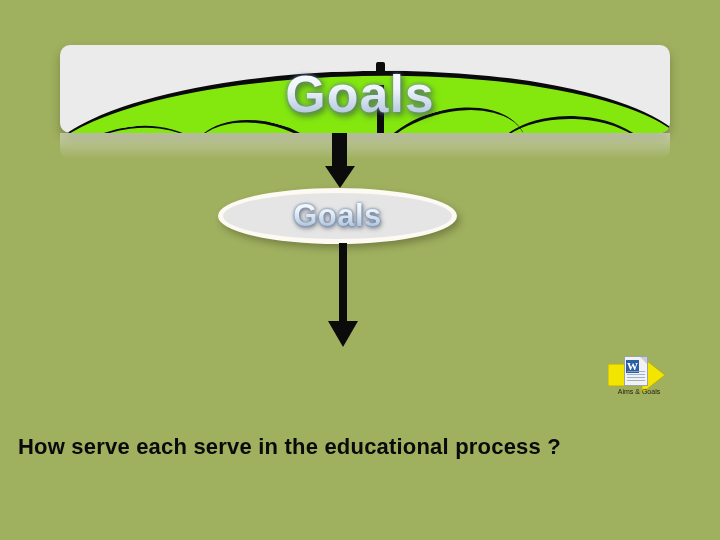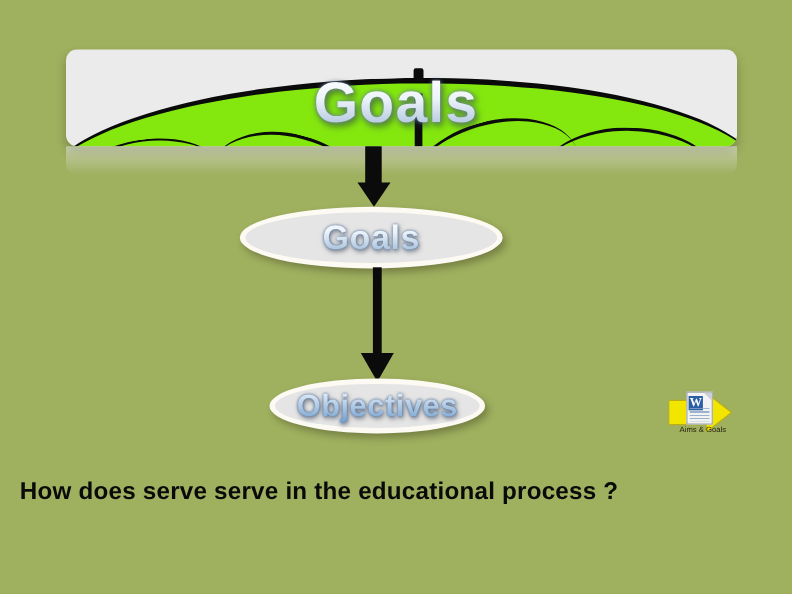--- a/index.html
+++ b/index.html
@@ -266,31 +266,28 @@
 
   <div class="ellipse-node" id="goals-node">
     <span class="node-label" id="goals-label">Goals</span>
   </div>
 
   <div class="arrow" id="arrow-goals-objectives">
     <div class="arrow-shaft"></div>
     <div class="arrow-head"></div>
   </div>
 
-  <div class="ellipse-node" id="objectives-node">
-    <span class="node-label" id="objectives-label">Objectives</span>
-  </div>
 
   <div id="doc-shortcut">
     <svg id="doc-arrow" viewBox="0 0 58 36">
       <polygon points="0,7 34,7 34,0 57,18 34,36 34,29 0,29" fill="#f2e500" stroke="#b9ae1a" stroke-width="1"></polygon>
     </svg>
     <div id="doc-word-icon">
       <div class="doc-fold"></div>
       <div class="doc-w">W</div>
       <div class="doc-lines"></div>
     </div>
     <div id="doc-caption">Aims &amp; Goals</div>
   </div>
 
-  <div id="question-text">How does serve serve in the educational process ?</div>
+  <div id="question-text">How serve each serve in the educational process ?</div>
 
 </div>
 
 </body></html>

